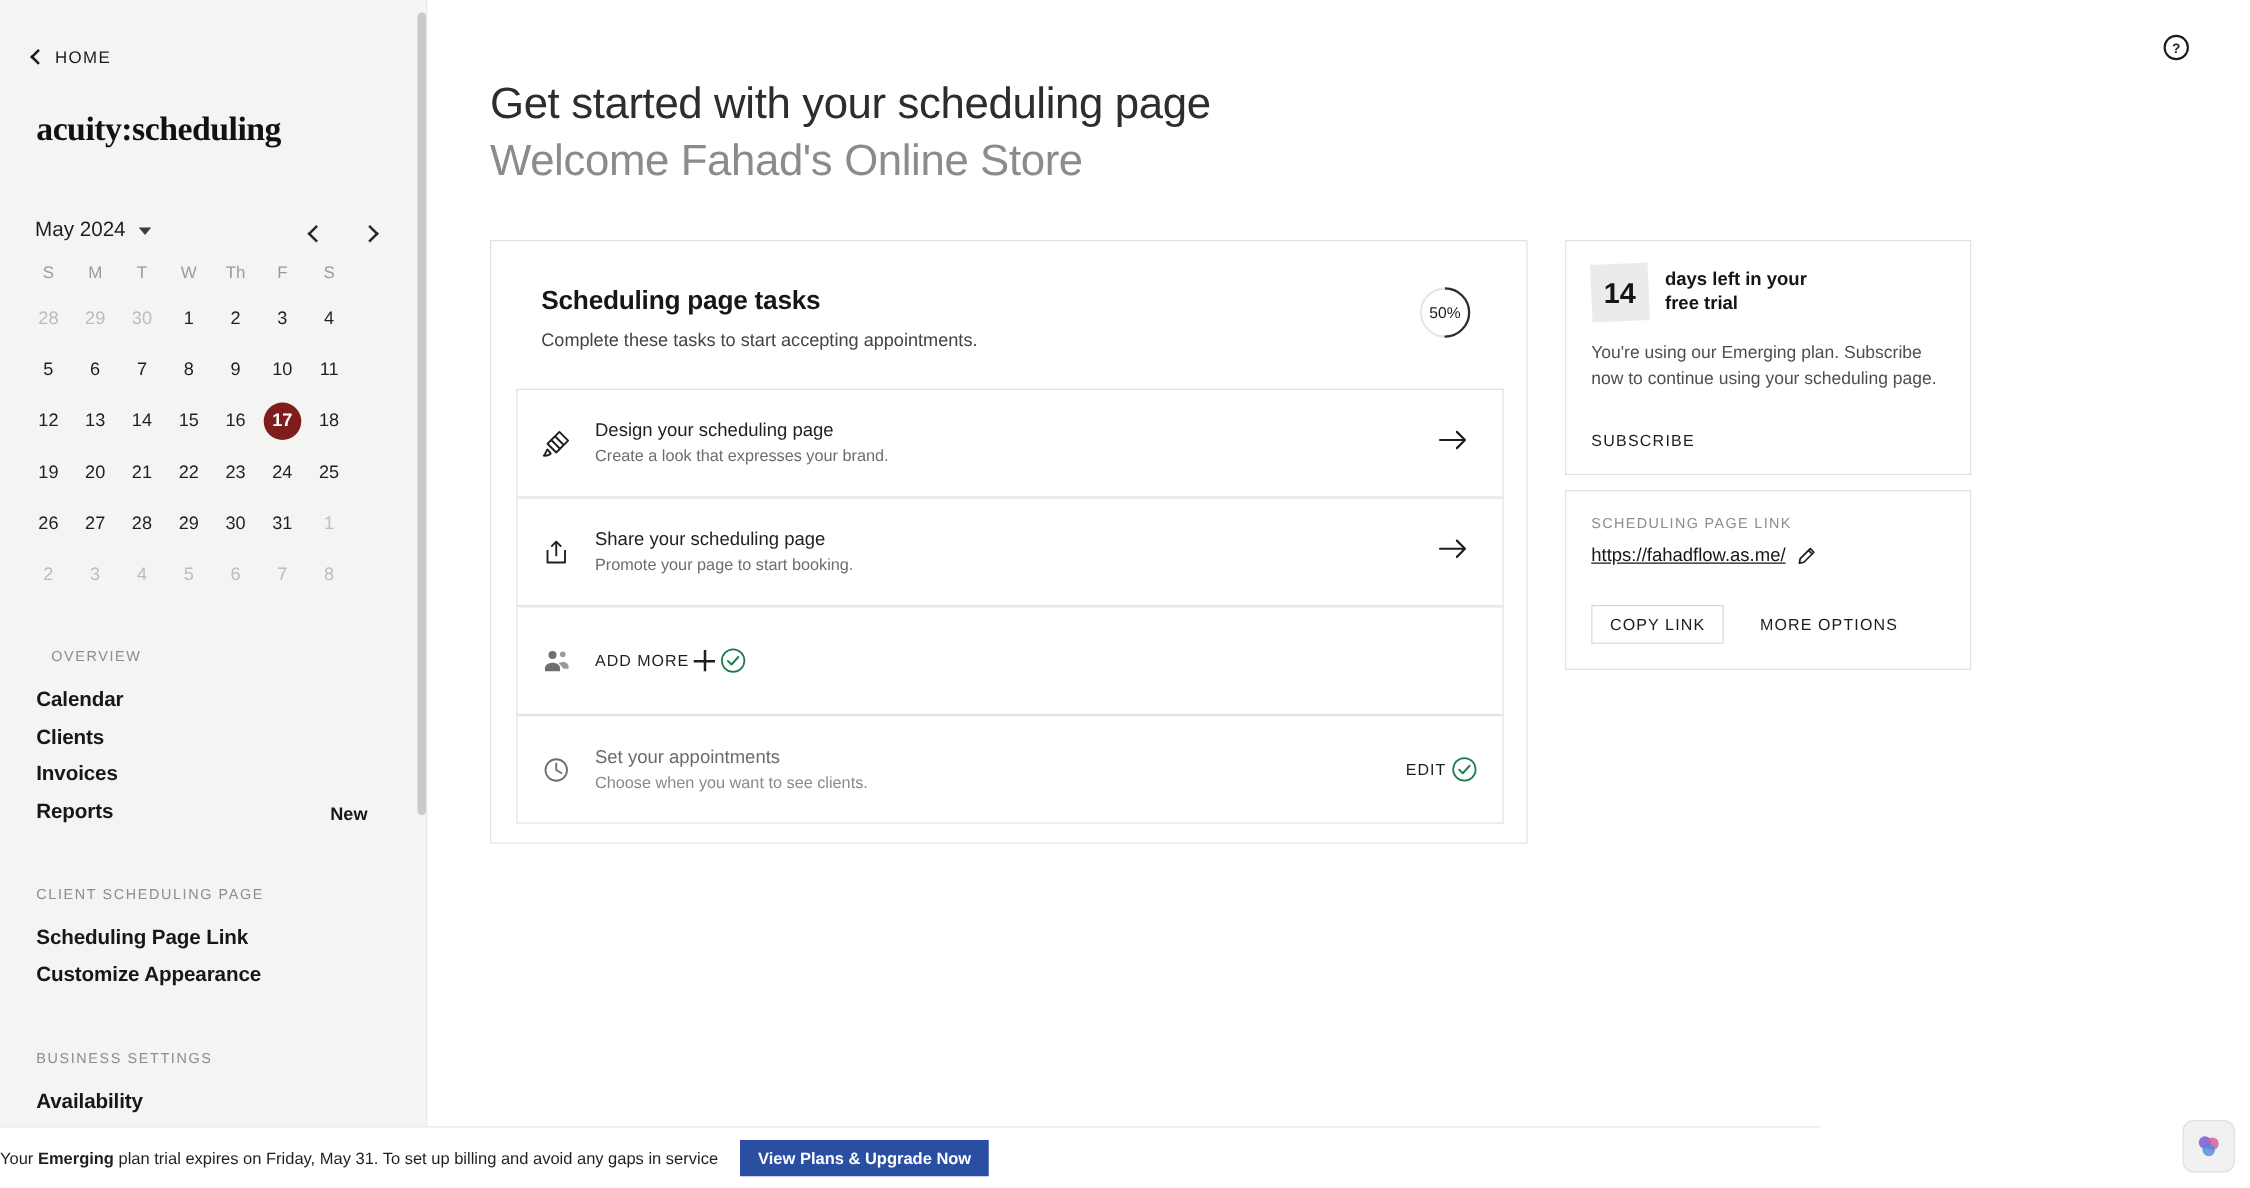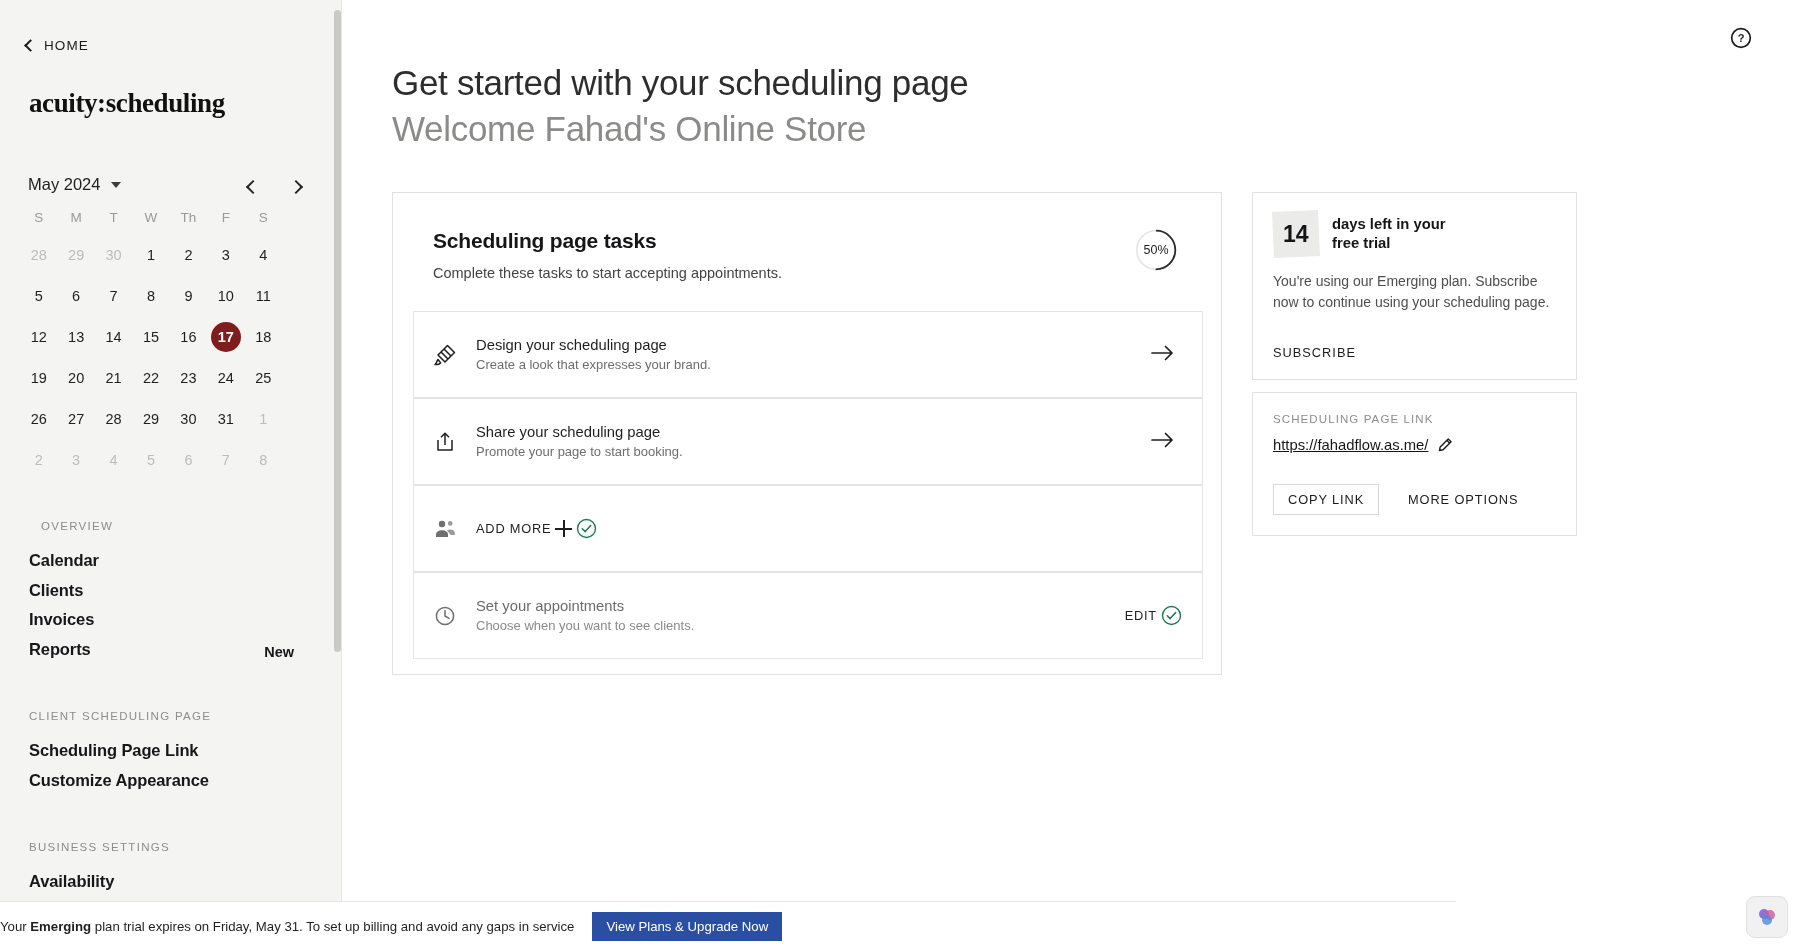--- a/index.html
+++ b/index.html
@@ -278,21 +278,21 @@
     background: #ffffff;
     border-top: 1px solid #e6e6e4;
     display: flex; align-items: center; justify-content: flex-start;
     gap: 18px;
   }
   #banner-text { font-size: 13.2px; color: #1f1f20; }
   #banner-text b { font-weight: 700; }
   #banner-btn {
     background: #2a4fa2; color: #fff;
     border: none; font-family: inherit;
-    font-size: 13.2px; font-weight: 400;
+    font-size: 13.2px; font-weight: 700;
     height: 29px; padding: 0 14px; cursor: pointer;
   }
 
   #assistant-bubble {
     position: absolute; right: 12px; bottom: 12px;
     width: 42px; height: 42px; border-radius: 9px;
     background: #f1f1f1; border: 1px solid #e0e0de;
     display: flex; align-items: center; justify-content: center;
     cursor: pointer;
   }

